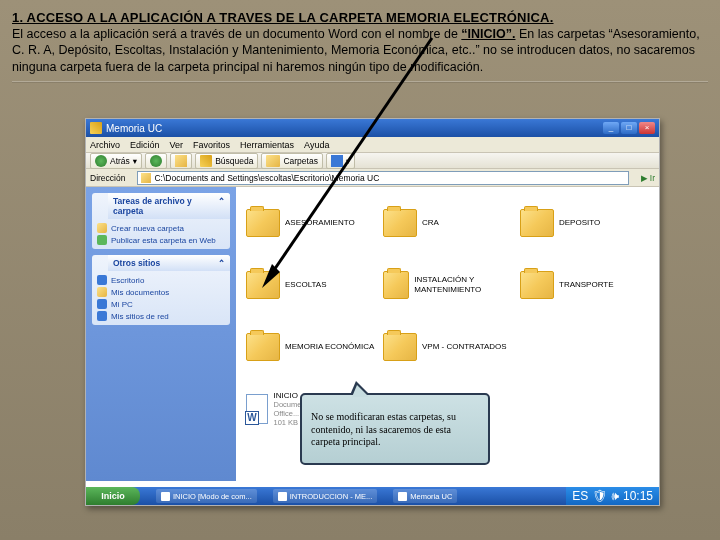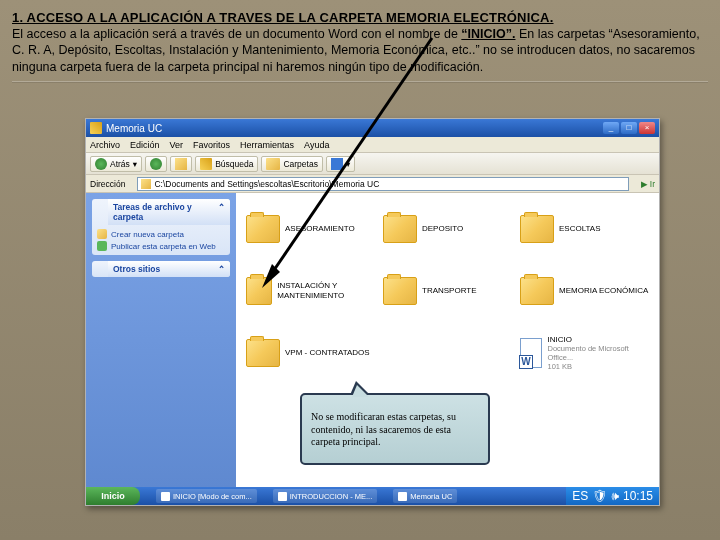--- a/index.html
+++ b/index.html
@@ -10,21 +10,21 @@
   .body-text .u { text-decoration: underline; }
   .hr { border: none; border-bottom: 1px solid rgba(255,255,255,0.25); margin: 6px 0 4px; box-shadow: 0 1px 0 rgba(0,0,0,0.1); }
   .shot { position: absolute; left: 85px; top: 118px; width: 575px; height: 388px; background: #fff; border: 1px solid rgba(0,0,0,0.3); box-shadow: 2px 3px 6px rgba(0,0,0,0.4); font-size: 9px; color: #000; }
   .titlebar { height: 18px; background: linear-gradient(180deg, #3a78d6 0%, #1b50a6 100%); display: flex; align-items: center; padding: 0 4px; color: #fff; font-size: 10px; }
   .titlebar .icon { width: 12px; height: 12px; background: linear-gradient(45deg,#f7d257,#d8a017); margin-right: 4px; border-radius: 1px; }
   .titlebar .spacer { flex: 1; }
   .titlebar .wbtn { width: 16px; height: 12px; background: linear-gradient(180deg,#6fa8f5,#2d6bc6); margin-left: 2px; border-radius: 2px; text-align: center; font-size: 8px; line-height: 12px; }
   .titlebar .wbtn.close { background: linear-gradient(180deg,#e88,#c33); }
   .menubar { height: 16px; background: #ece9d8; border-bottom: 1px solid #c9c4b4; display: flex; padding: 0 4px; gap: 10px; font-size: 9px; }
   .menubar span { line-height: 16px; color: #000; }
-  .toolbar { height: 22px; background: linear-gradient(180deg,#f6f5f0,#e5e2d4); border-bottom: 1px solid #c9c4b4; display: flex; align-items: center; gap: 3px; padding: 0 4px; }
+  .toolbar { height: 16px; background: linear-gradient(180deg,#f6f5f0,#e5e2d4); border-bottom: 1px solid #c9c4b4; display: flex; align-items: center; gap: 3px; padding: 0 4px; }
   .tbtn { height: 16px; border: 1px solid #c0bda8; border-radius: 2px; background: linear-gradient(180deg,#fff,#ece9d8); display: flex; align-items: center; padding: 0 4px; gap: 3px; font-size: 8.5px; }
   .tbtn .gly { width: 12px; height: 12px; }
   .nav-arrows .gly { background: radial-gradient(circle,#5bb75b,#2e7d2e); border-radius: 50%; }
   .tbtn-search .gly { background: linear-gradient(45deg,#f7d257,#d8a017); border-radius: 1px; }
   .tbtn-folder .gly { width: 14px; background: linear-gradient(135deg,#fce18a,#e6b544); border-radius: 1px; }
   .addr { height: 18px; background: #ece9d8; border-bottom: 1px solid #c9c4b4; display: flex; align-items: center; padding: 0 4px; gap: 12px; font-size: 8.5px; }
   .addr .inp { flex: 1; height: 14px; background: #fff; border: 1px solid #7f9db9; display: flex; align-items: center; padding: 0 3px; gap: 3px; }
   .addr .inp .fic { width: 10px; height: 10px; background: linear-gradient(135deg,#fce18a,#e6b544); }
   .explorer { display: flex; height: calc(100% - 92px); }
   .side { width: 150px; background: linear-gradient(180deg,#7ba3e6,#5f89d0); padding: 6px; display: flex; flex-direction: column; gap: 6px; }
@@ -123,27 +123,51 @@
                 <span class="ic"></span>
                 <span>Publicar esta carpeta en Web</span>
               </div>
           </div>
         </div>
         <div class="panel">
           <div class="panel-h">
               <span>Otros sitios</span>
               <span>⌃</span>
             </div>
+          <div class="panel-b">
+            <div class="ln">
+                <span class="ic blue"></span>
+                <span>Escritorio</span>
+              </div>
+            <div class="ln">
+                <span class="ic y"></span>
+                <span>Mis documentos</span>
+              </div>
+            <div class="ln">
+                <span class="ic blue"></span>
+                <span>Mi PC</span>
+              </div>
+            <div class="ln">
+                <span class="ic blue"></span>
+                <span>Mis sitios de red</span>
+              </div>
+          </div>
         </div>
       </div>
       <div class="content">
         <div class="fitem">
             <div class="fic"></div>
             <div class="info">
               <div class="n">ASESORAMIENTO</div>
+            </div>
+          </div>
+        <div class="fitem">
+            <div class="fic"></div>
+            <div class="info">
+              <div class="n">CRA</div>
             </div>
           </div>
         <div class="fitem">
             <div class="fic"></div>
             <div class="info">
               <div class="n">DEPOSITO</div>
             </div>
           </div>
         <div class="fitem">
             <div class="fic"></div>

